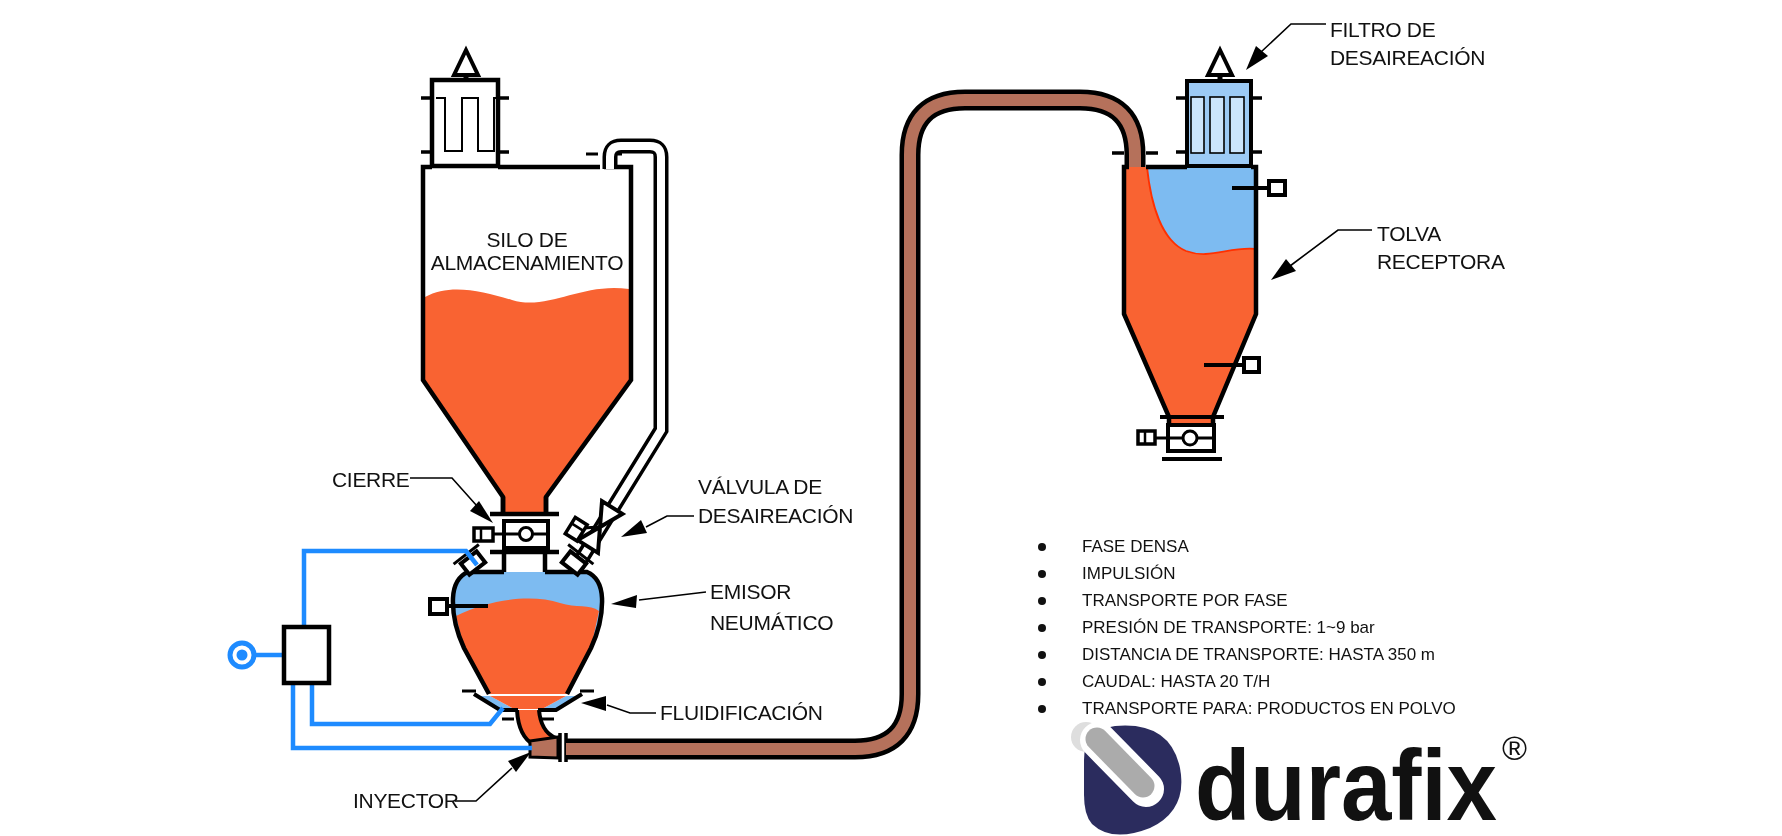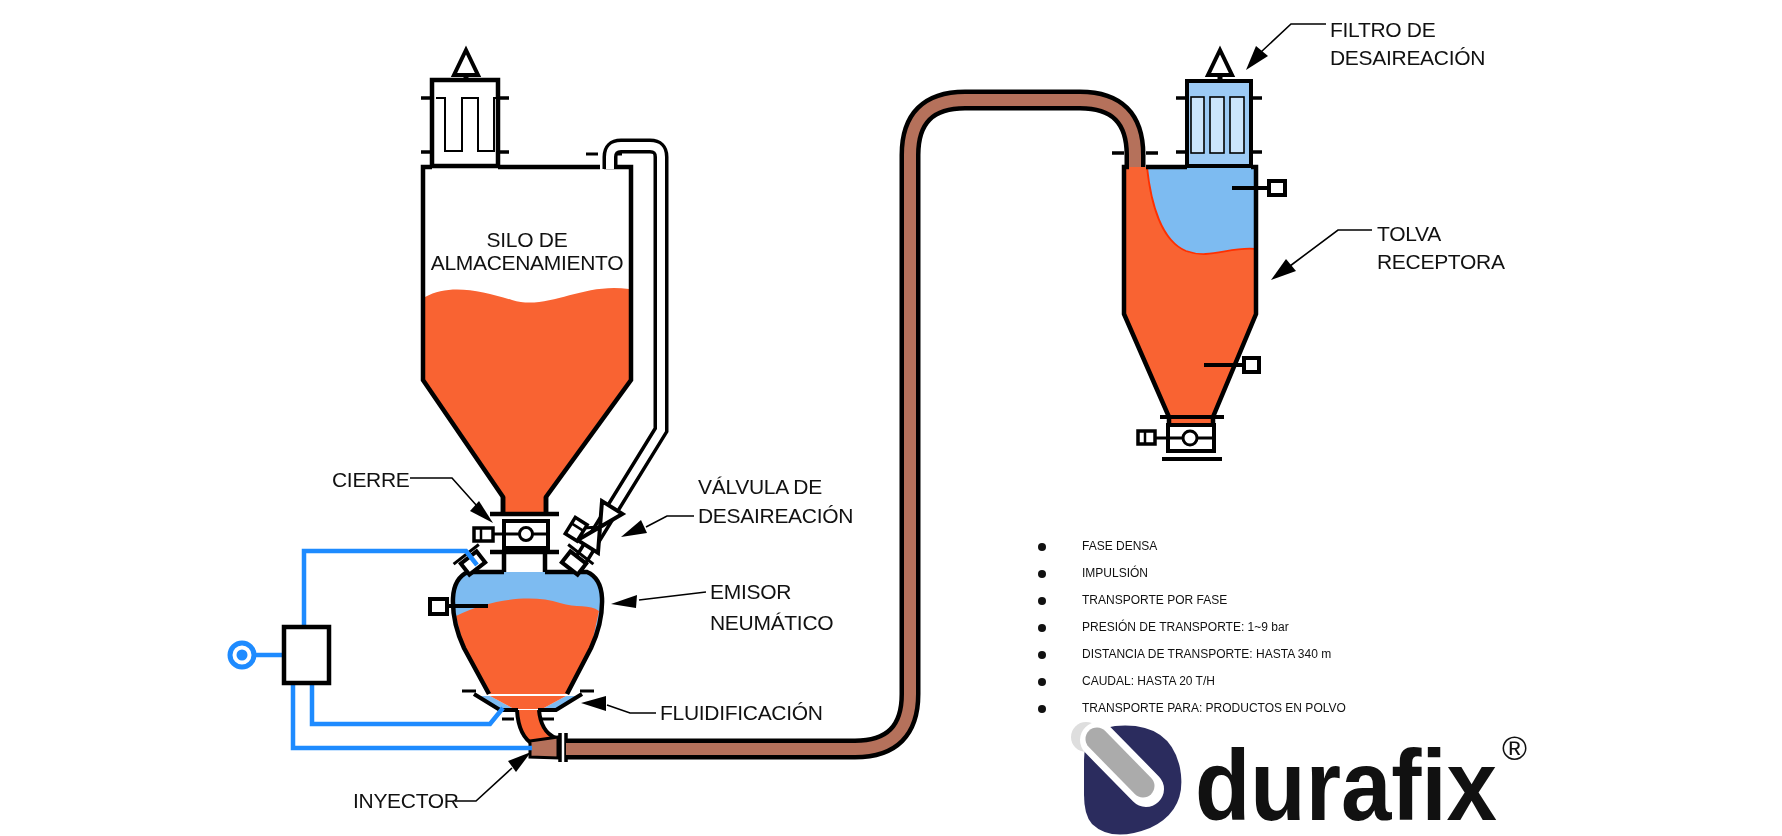--- a/index.html
+++ b/index.html
@@ -4,21 +4,21 @@
 <style>
   html,body{margin:0;padding:0;background:#ffffff;}
   .canvas{position:relative;width:1782px;height:836px;background:#fff;overflow:hidden;
           font-family:"Liberation Sans",sans-serif;}
   svg{position:absolute;left:0;top:0;}
   svg text{font-family:"Liberation Sans",sans-serif;fill:#111;}
   .lbl{font-size:21px;letter-spacing:-0.3px;}
   .specs{position:absolute;left:1035px;top:533px;margin:0;padding:0;list-style:none;
          width:520px;}
   .specs li{position:relative;padding-left:47px;height:27px;line-height:27px;
-            font-size:12px;color:#111;white-space:nowrap;}
+            font-size:17px;color:#111;white-space:nowrap;}
   .specs li .dot{position:absolute;left:3px;top:10px;width:8px;height:8px;
             border-radius:50%;background:#111;}
 </style>
 </head>
 <body>
 
 <div class="canvas">
 <svg width="1782" height="836" viewBox="0 0 1782 836">
 
   <g>
@@ -223,17 +223,17 @@
     <text x="1195" y="820" font-size="100" font-weight="bold" fill="#9A9A9A" textLength="302" lengthAdjust="spacingAndGlyphs">durafix</text>
     <text x="1502" y="760" font-size="34" fill="#9A9A9A">®</text>
   </g>
 </svg>
 
   <ul class="specs">
     <li><span class="dot"></span><span>FASE DENSA</span></li>
     <li><span class="dot"></span><span>IMPULSIÓN</span></li>
     <li><span class="dot"></span><span>TRANSPORTE POR FASE</span></li>
     <li><span class="dot"></span><span>PRESIÓN DE TRANSPORTE: 1~9 bar</span></li>
-    <li><span class="dot"></span><span>DISTANCIA DE TRANSPORTE: HASTA 340 m</span></li>
+    <li><span class="dot"></span><span>DISTANCIA DE TRANSPORTE: HASTA 350 m</span></li>
     <li><span class="dot"></span><span>CAUDAL: HASTA 20 T/H</span></li>
     <li><span class="dot"></span><span>TRANSPORTE PARA: PRODUCTOS EN POLVO</span></li>
   </ul>
 </div>
 
 </body></html>

